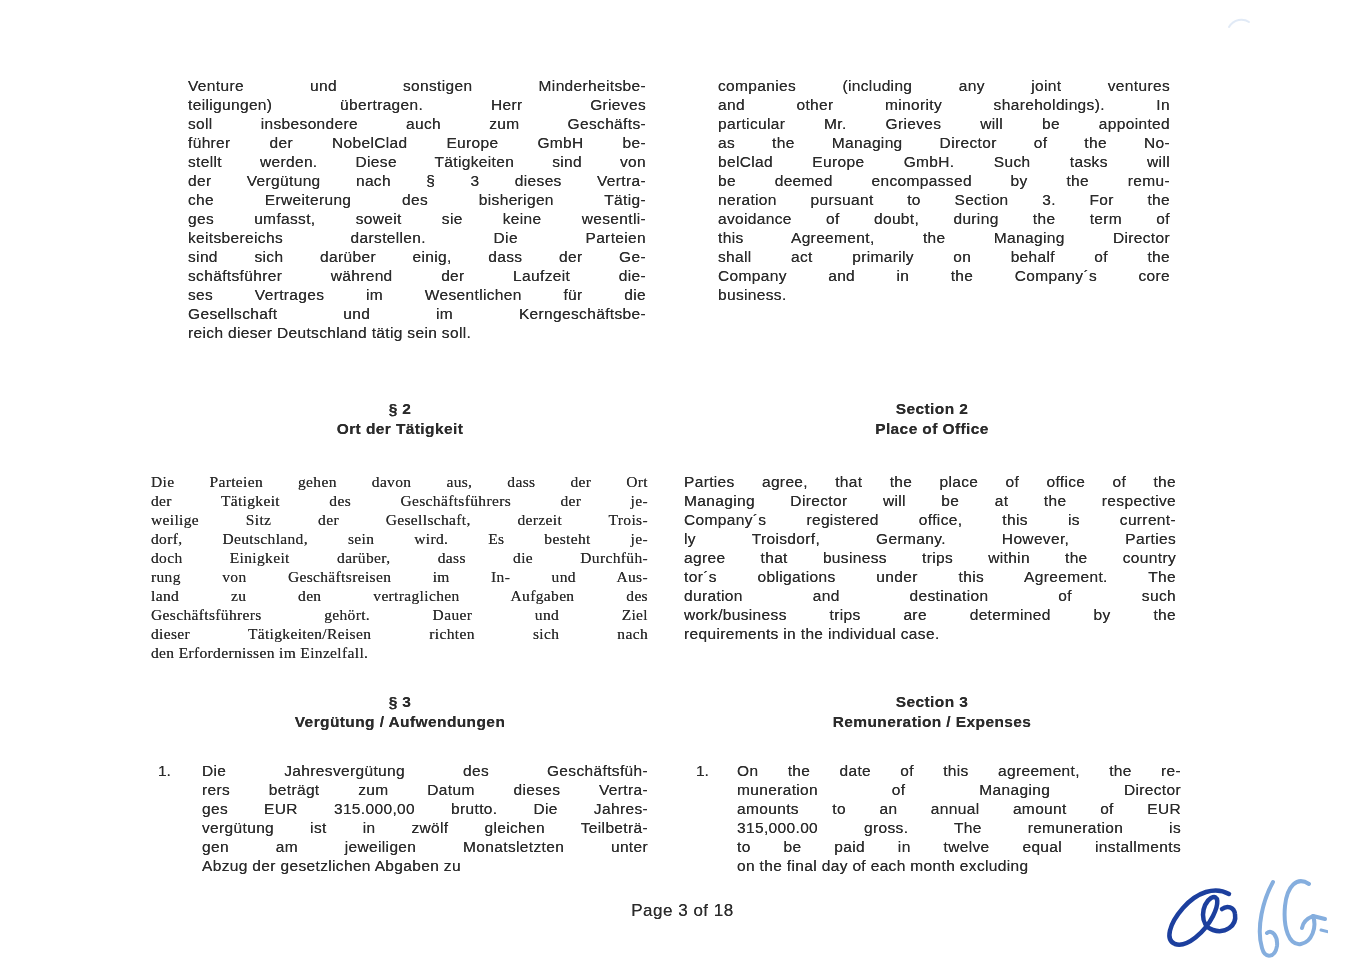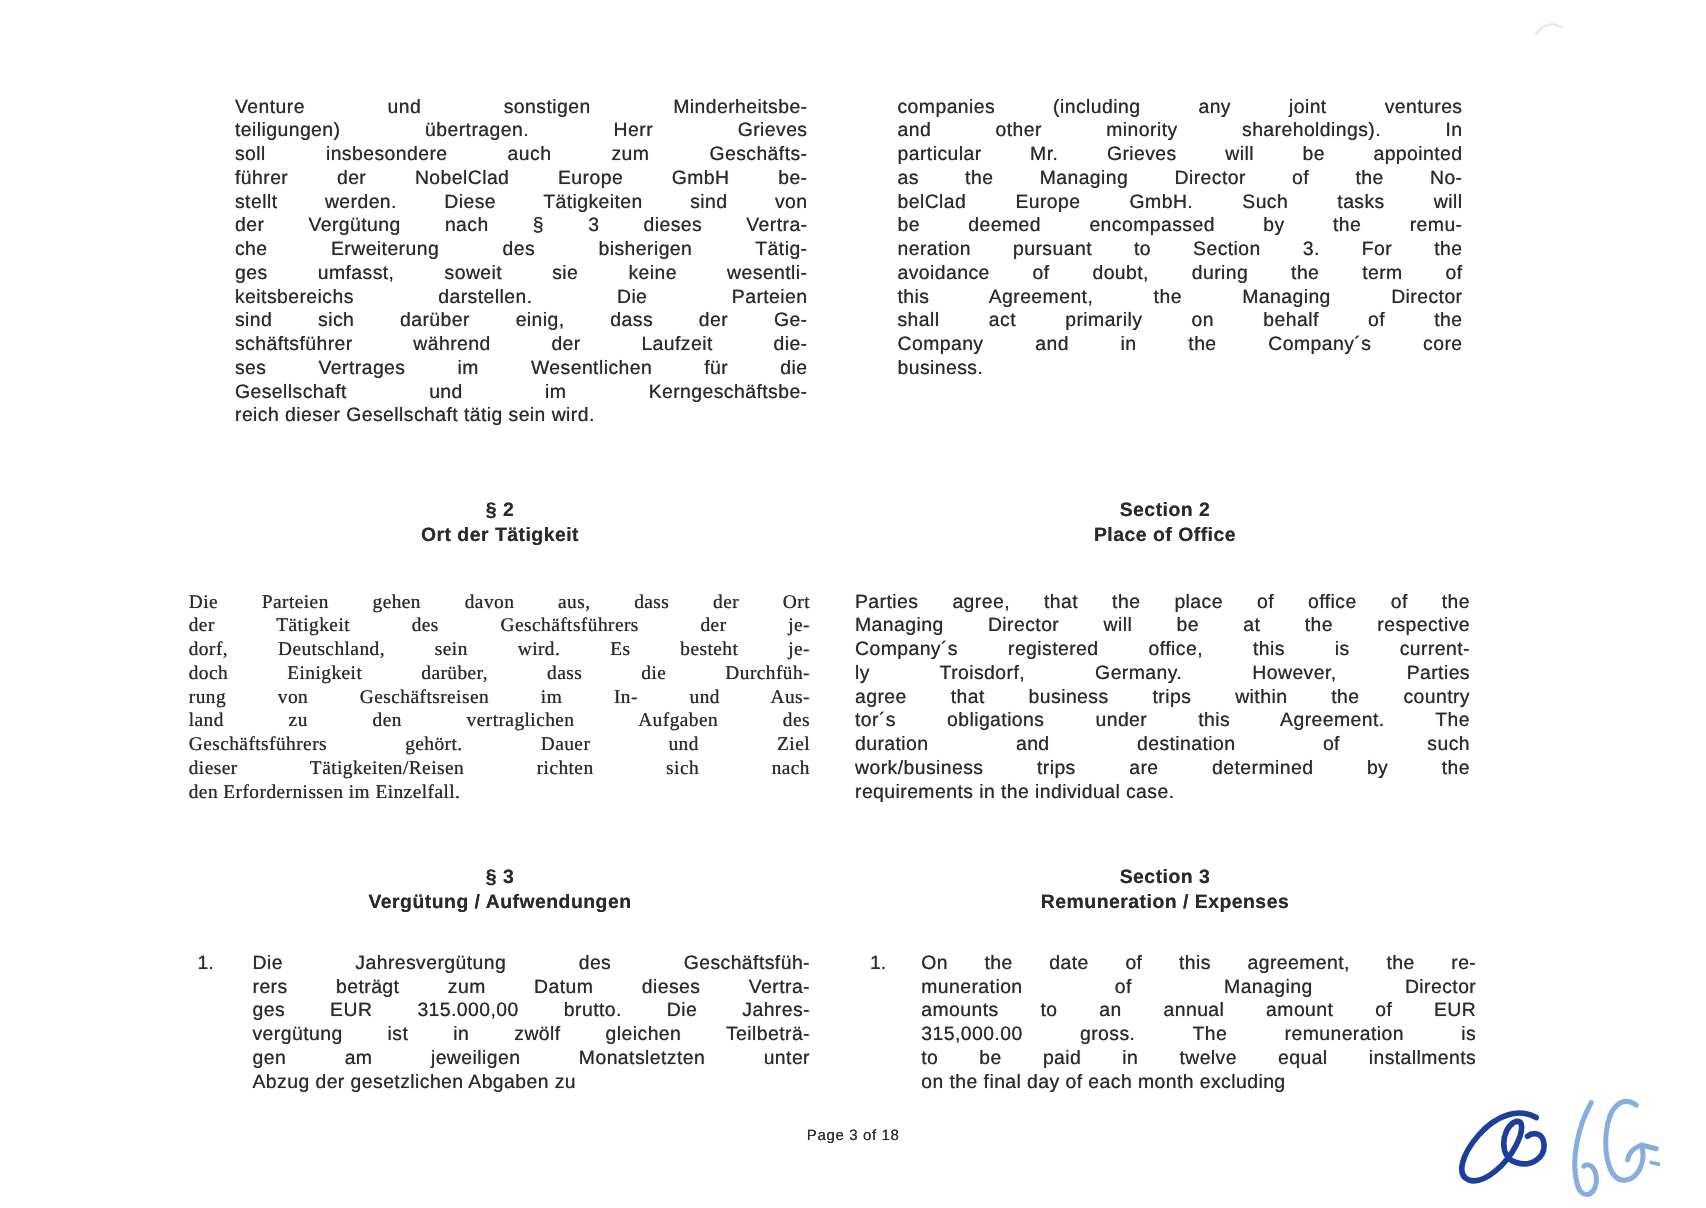--- a/index.html
+++ b/index.html
@@ -22,42 +22,42 @@
   .item { display:flex; }
   .item-number {
     flex:none; font-size:15.5px; line-height:19px;
     text-shadow:0 0 0.6px rgba(43,43,43,0.85);
   }
   .item-de .item-number { width:44px; }
   .item-en .item-number { width:41px; }
   .item .para { flex:1; }
   .footer {
     position:absolute; left:0; right:0; top:901px; text-align:center;
-    font-size:12px; letter-spacing:0.5px; text-shadow:0 0 0.5px rgba(43,43,43,0.85);
+    font-size:17px; letter-spacing:0.5px; text-shadow:0 0 0.5px rgba(43,43,43,0.85);
   }
   svg { display:block; }
 </style>
 </head>
 <body>
 
 <div class="abs para" style="left:188px; top:76px; width:458px;">
     <div class="line">Venture und sonstigen Minderheitsbe-</div>
     <div class="line">teiligungen) übertragen. Herr Grieves</div>
     <div class="line">soll insbesondere auch zum Geschäfts-</div>
     <div class="line">führer der NobelClad Europe GmbH be-</div>
     <div class="line">stellt werden. Diese Tätigkeiten sind von</div>
     <div class="line">der Vergütung nach § 3 dieses Vertra-</div>
     <div class="line">che Erweiterung des bisherigen Tätig-</div>
     <div class="line">ges umfasst, soweit sie keine wesentli-</div>
     <div class="line">keitsbereichs darstellen. Die Parteien</div>
     <div class="line">sind sich darüber einig, dass der Ge-</div>
     <div class="line">schäftsführer während der Laufzeit die-</div>
     <div class="line">ses Vertrages im Wesentlichen für die</div>
     <div class="line">Gesellschaft und im Kerngeschäftsbe-</div>
-    <div class="line">reich dieser Gesellschaft tätig sein wird.</div>
+    <div class="line">reich dieser Deutschland tätig sein soll.</div>
   </div>
 
 <div class="abs para" style="left:718px; top:76px; width:452px;">
     <div class="line">companies (including any joint ventures</div>
     <div class="line">and other minority shareholdings). In</div>
     <div class="line">particular Mr. Grieves will be appointed</div>
     <div class="line">as the Managing Director of the No-</div>
     <div class="line">belClad Europe GmbH. Such tasks will</div>
     <div class="line">be deemed encompassed by the remu-</div>
     <div class="line">neration pursuant to Section 3. For the</div>
@@ -74,20 +74,21 @@
 </div>
 
 <div class="abs heading" style="left:682px; top:399px; width:500px;">
   <div>Section 2</div>
   <div>Place of Office</div>
 </div>
 
 <div class="abs para" style="left:151px; top:472px; width:497px;font-family:Liberation Serif, serif;">
     <div class="line">Die Parteien gehen davon aus, dass der Ort</div>
     <div class="line">der Tätigkeit des Geschäftsführers der je-</div>
+    <div class="line">weilige Sitz der Gesellschaft, derzeit Trois-</div>
     <div class="line">dorf, Deutschland, sein wird. Es besteht je-</div>
     <div class="line">doch Einigkeit darüber, dass die Durchfüh-</div>
     <div class="line">rung von Geschäftsreisen im In- und Aus-</div>
     <div class="line">land zu den vertraglichen Aufgaben des</div>
     <div class="line">Geschäftsführers gehört. Dauer und Ziel</div>
     <div class="line">dieser Tätigkeiten/Reisen richten sich nach</div>
     <div class="line">den Erfordernissen im Einzelfall.</div>
   </div>
 
 <div class="abs para" style="left:684px; top:472px; width:492px;">

